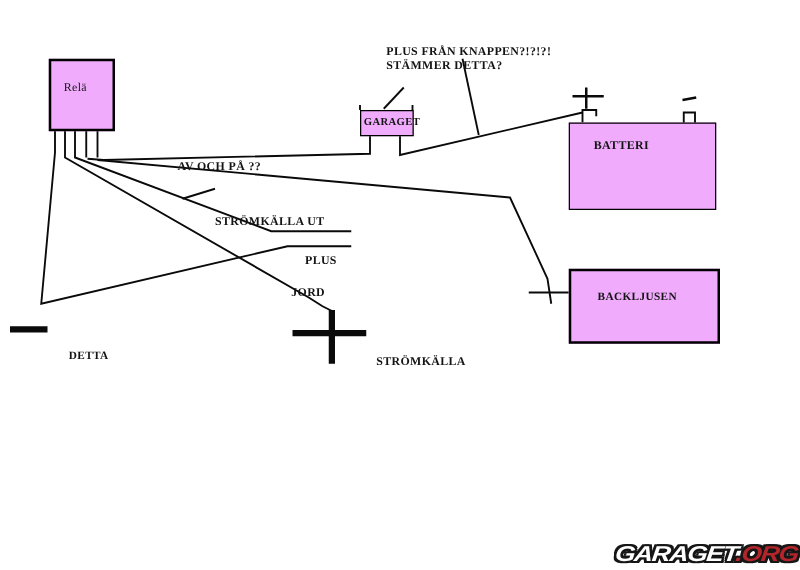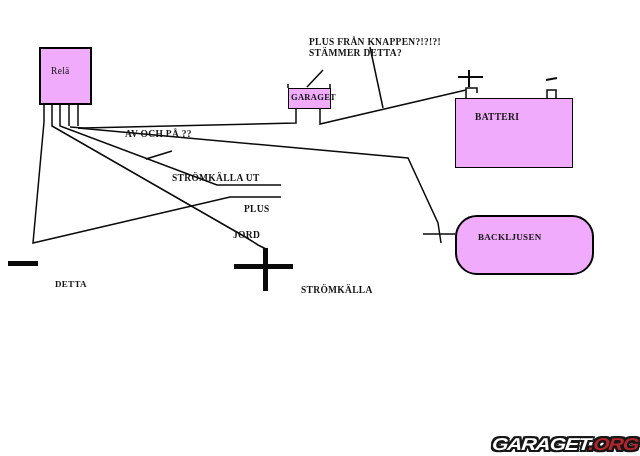--- a/index.html
+++ b/index.html
@@ -78,27 +78,27 @@
 
   <div class="box" style="left:288px;top:88px;width:43px;height:21px;border-width:1.5px;">
     <span class="boxlbl" style="left:2px;top:3px;font-size:8.5px;">GARAGET</span>
   </div>
 
 
   <div class="box" style="left:455px;top:98px;width:118px;height:70px;border-width:1.5px;padding-left:12px;">
     <span class="boxlbl" style="left:19px;top:13px;">BATTERI</span>
   </div>
 
-  <div class="box" style="left:455px;top:215px;width:139px;height:60px;border-radius:22px;">
+  <div class="box" style="left:455px;top:215px;width:121px;height:60px;">
     <span class="boxlbl" style="left:21px;top:15px;font-size:9px;">BACKLJUSEN</span>
   </div>
 
   <div class="lbl" style="left:309px;top:8px;">PLUS FRÅN KNAPPEN?!?!?!</div>
   <div class="lbl" style="left:309px;top:19px;text-align:right;">STÄMMER DETTA?</div>
-  <div class="lbl" style="left:125px;top:100px;">AV OCH PÅ ??</div>
+  <div class="lbl" style="left:142px;top:100px;">AV OCH PÅ ??</div>
   <div class="lbl" style="left:172px;top:144px;">STRÖMKÄLLA UT</div>
   <div class="lbl" style="left:244px;top:175px;">PLUS</div>
   <div class="lbl" style="left:233px;top:201px;">JORD</div>
   <div class="lbl small" style="left:55px;top:250px;">DETTA</div>
   <div class="lbl" style="left:301px;top:256px;text-align:right;">STRÖMKÄLLA</div>
 
   <div class="wm">
     <span class="outline name">GARAGET</span><span class="outline tld">.ORG</span>
   </div>
 

